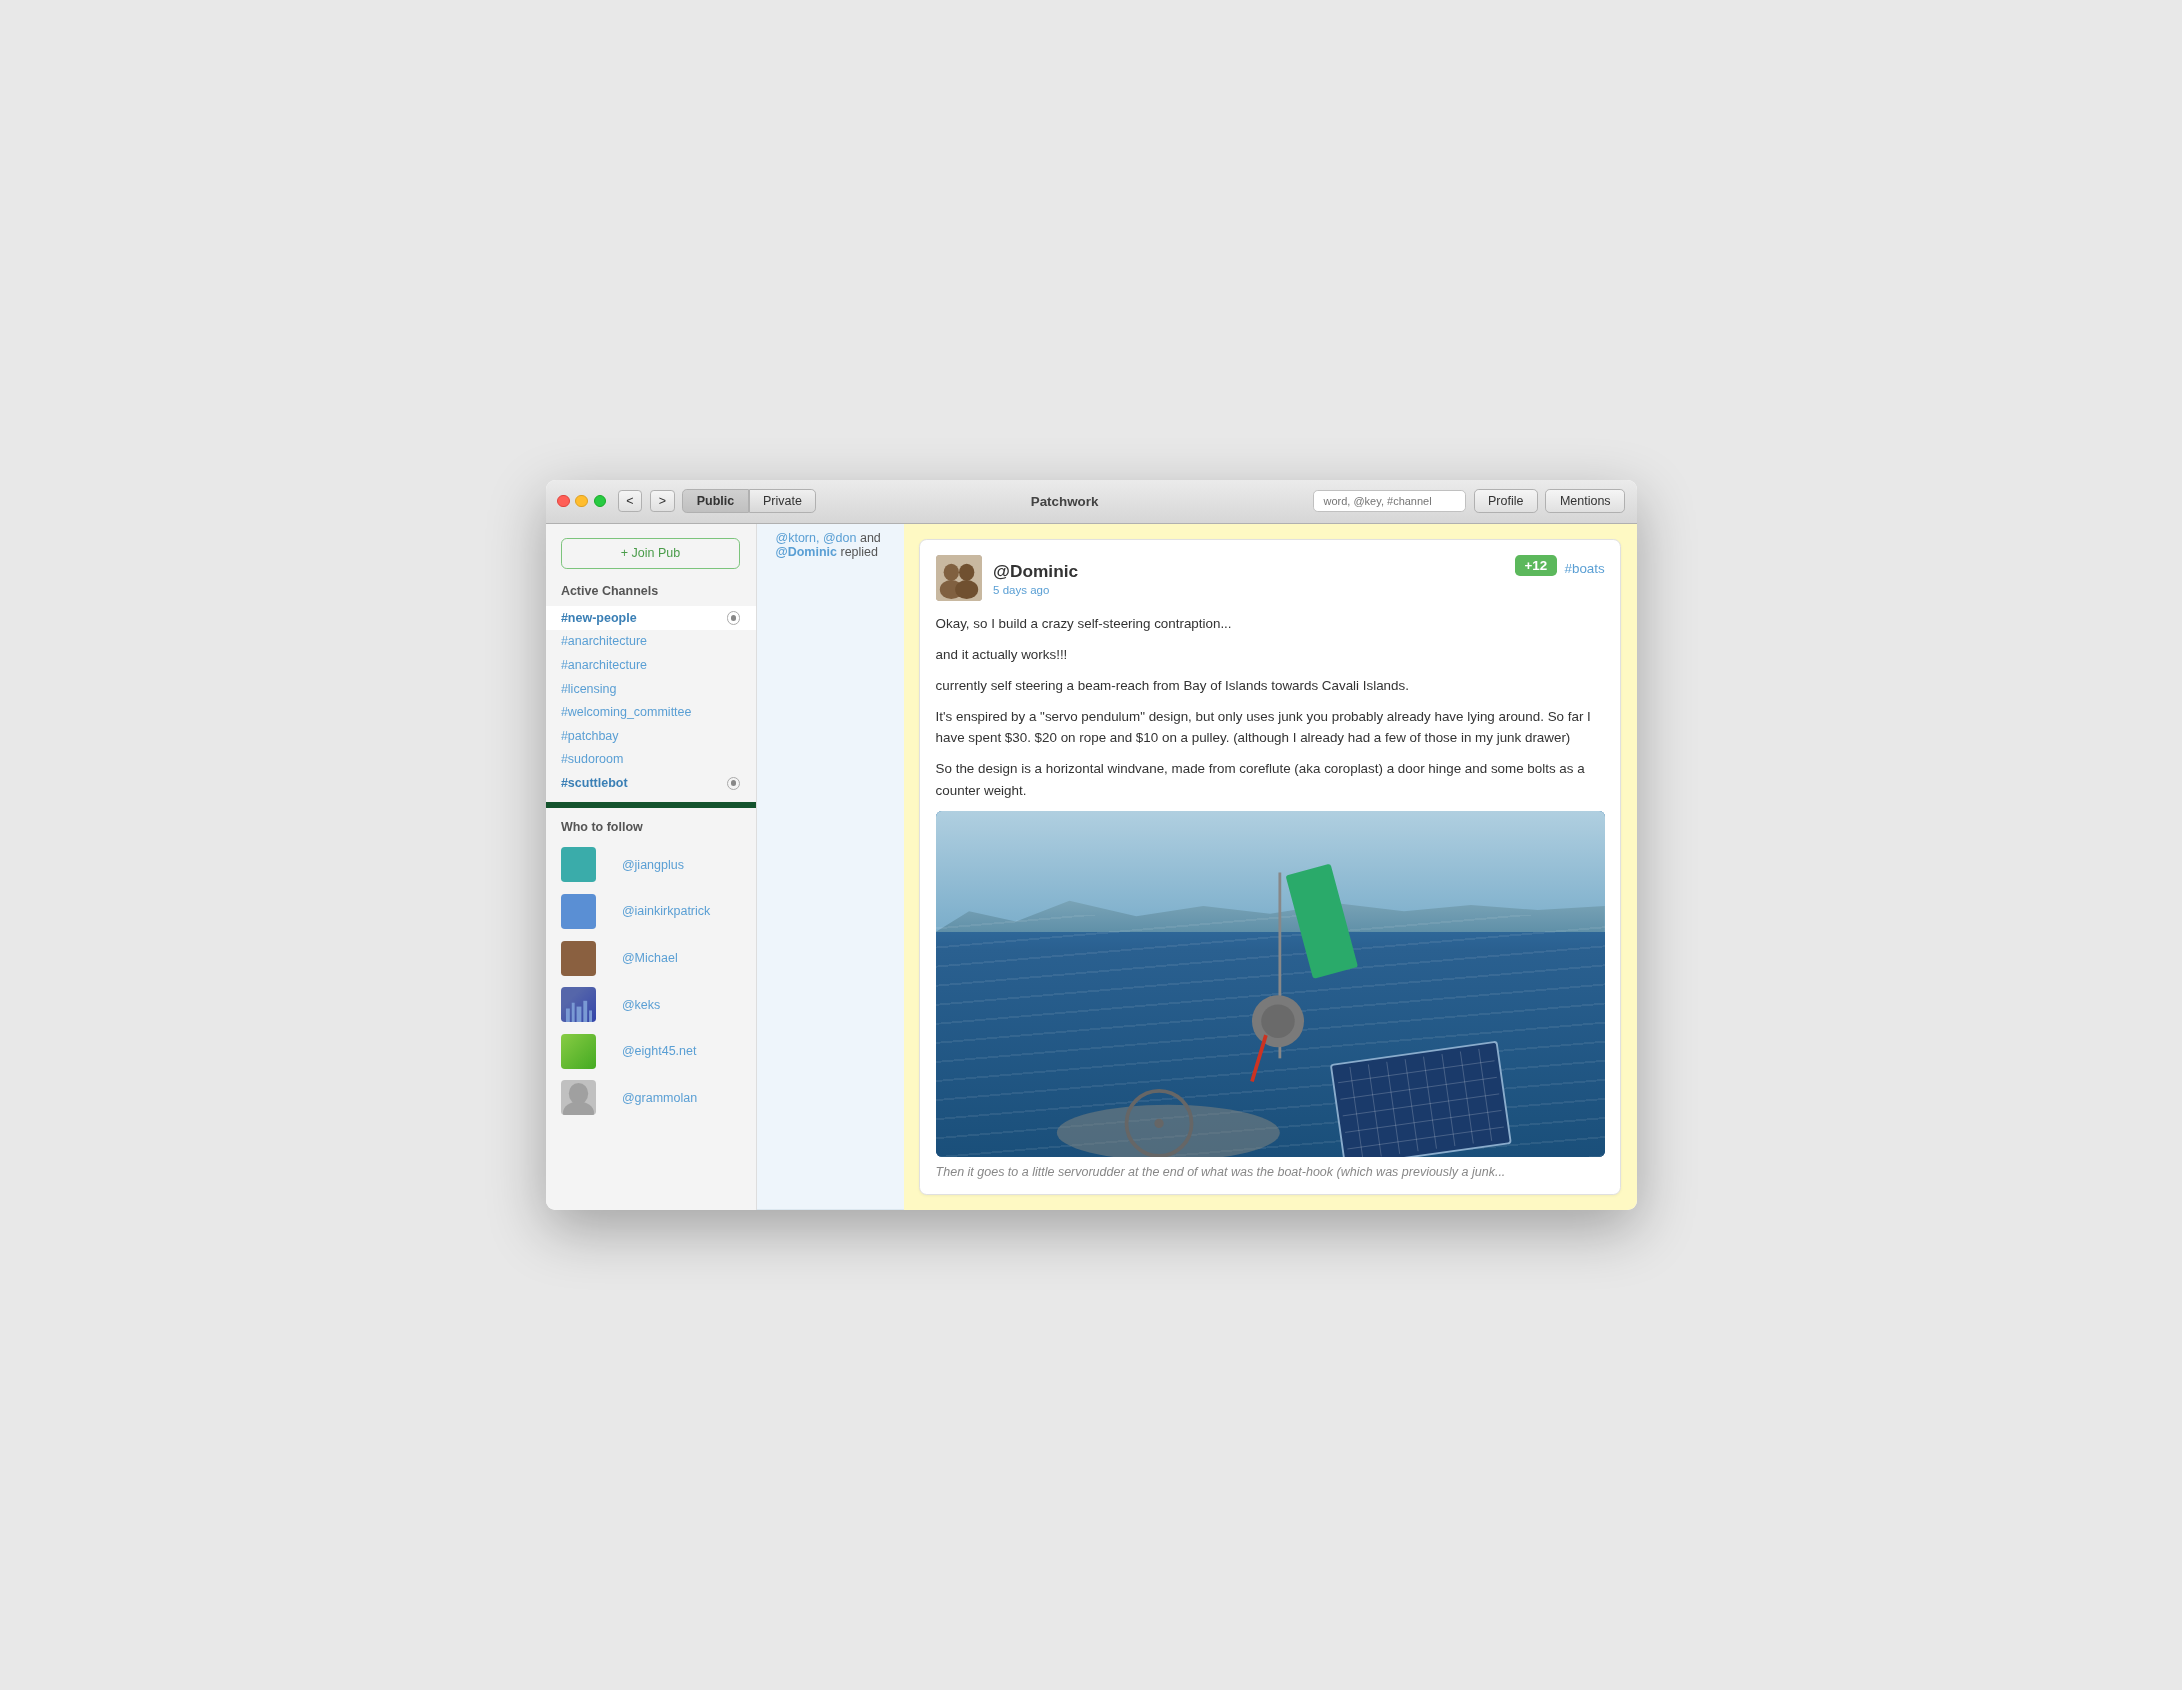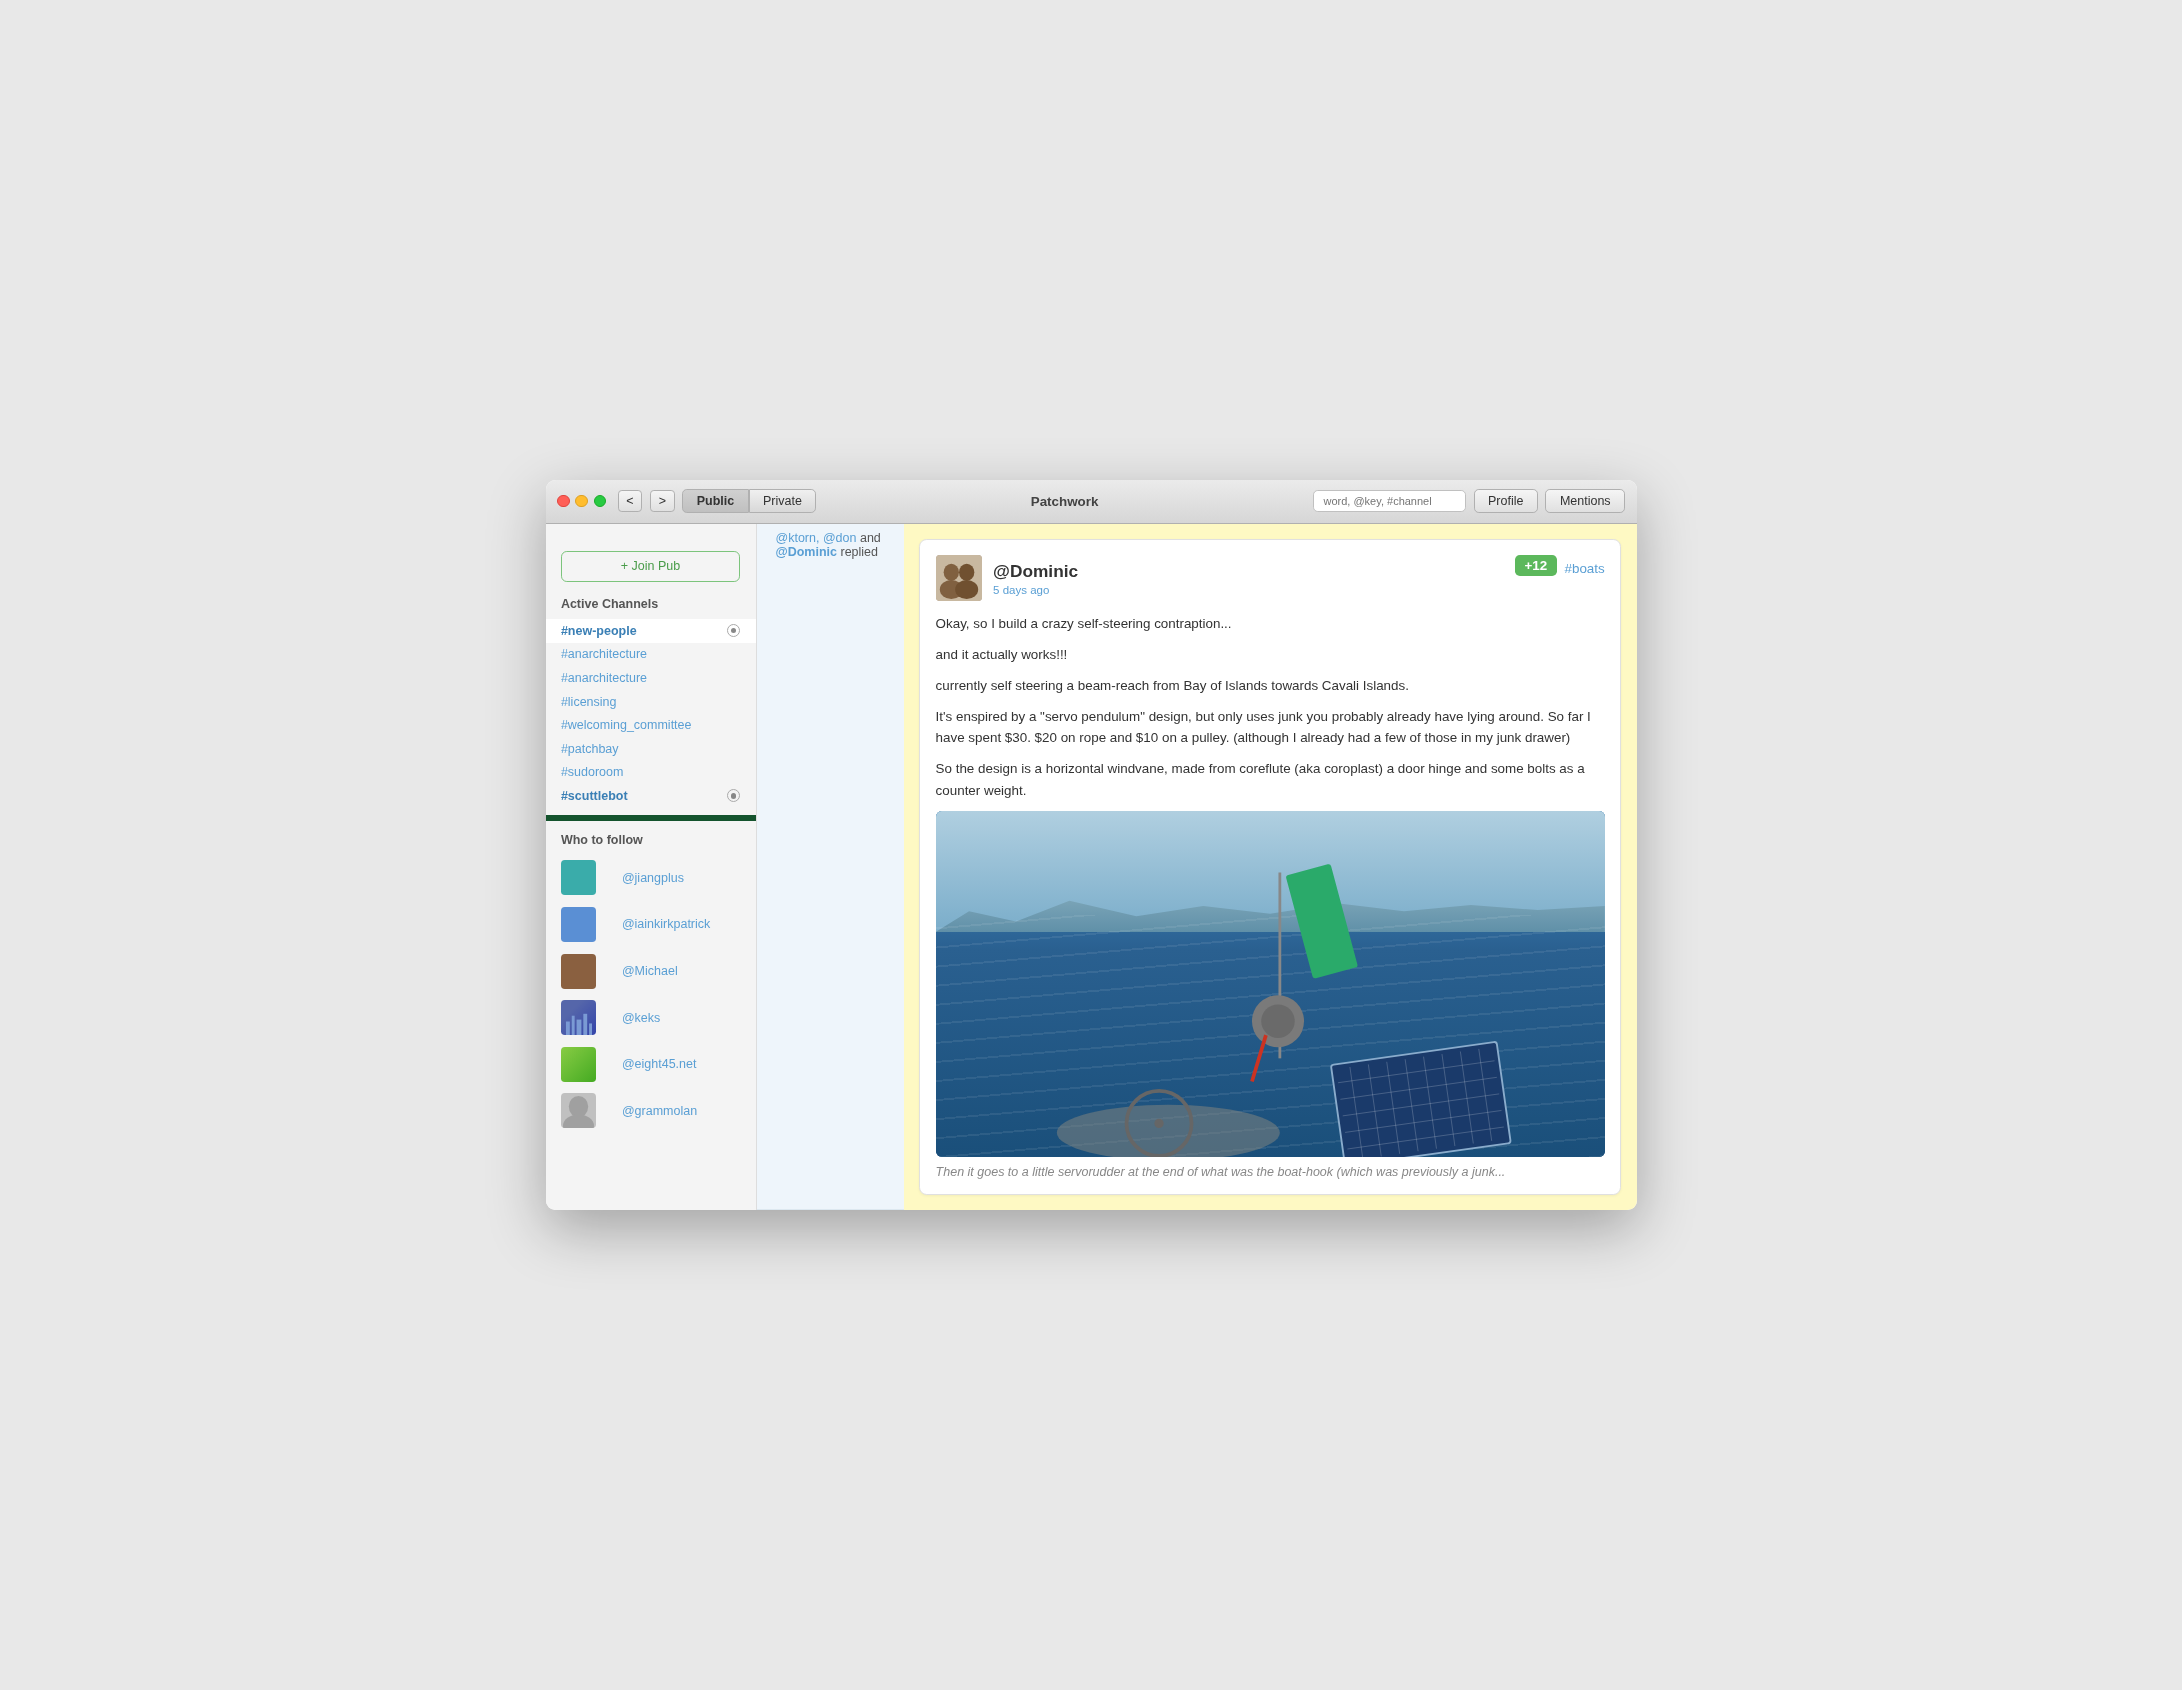--- a/index.html
+++ b/index.html
@@ -107,21 +107,21 @@
       min-height: 0;
       height: 803px;
     }
     
     .sidebar {
       width: 211px;
       background: #f4f4f4;
       border-right: 1px solid #ddd;
       display: flex;
       flex-direction: column;
-      padding: 27px 0 0 0;
+      padding: 14px 0 0 0;
       overflow-y: auto;
     }
     .join-pub-btn {
       margin: 0 15.4px 15.4px 15.4px;
       border: 1.4px solid #7cc47c;
       border-radius: 5.8px;
       background: transparent;
       color: #4a9c4a;
       padding: 7.7px 0;
       font-size: 12.5px;
@@ -130,21 +130,21 @@
       font-weight: 500;
     }
     .sidebar-section-title {
       font-size: 12.5px;
       font-weight: 600;
       color: #555;
       padding: 0 15.4px 7.7px 15.4px;
     }
     .channel-item {
       display: flex;
-      align-items: flex-start;
+      align-items: flex-end;
       justify-content: space-between;
       padding: 4.8px 15.4px;
       cursor: pointer;
       font-size: 12.5px;
     }
     .channel-item.active {
       background: #fff;
     }
     .channel-name {
       color: #5a9fd4;

